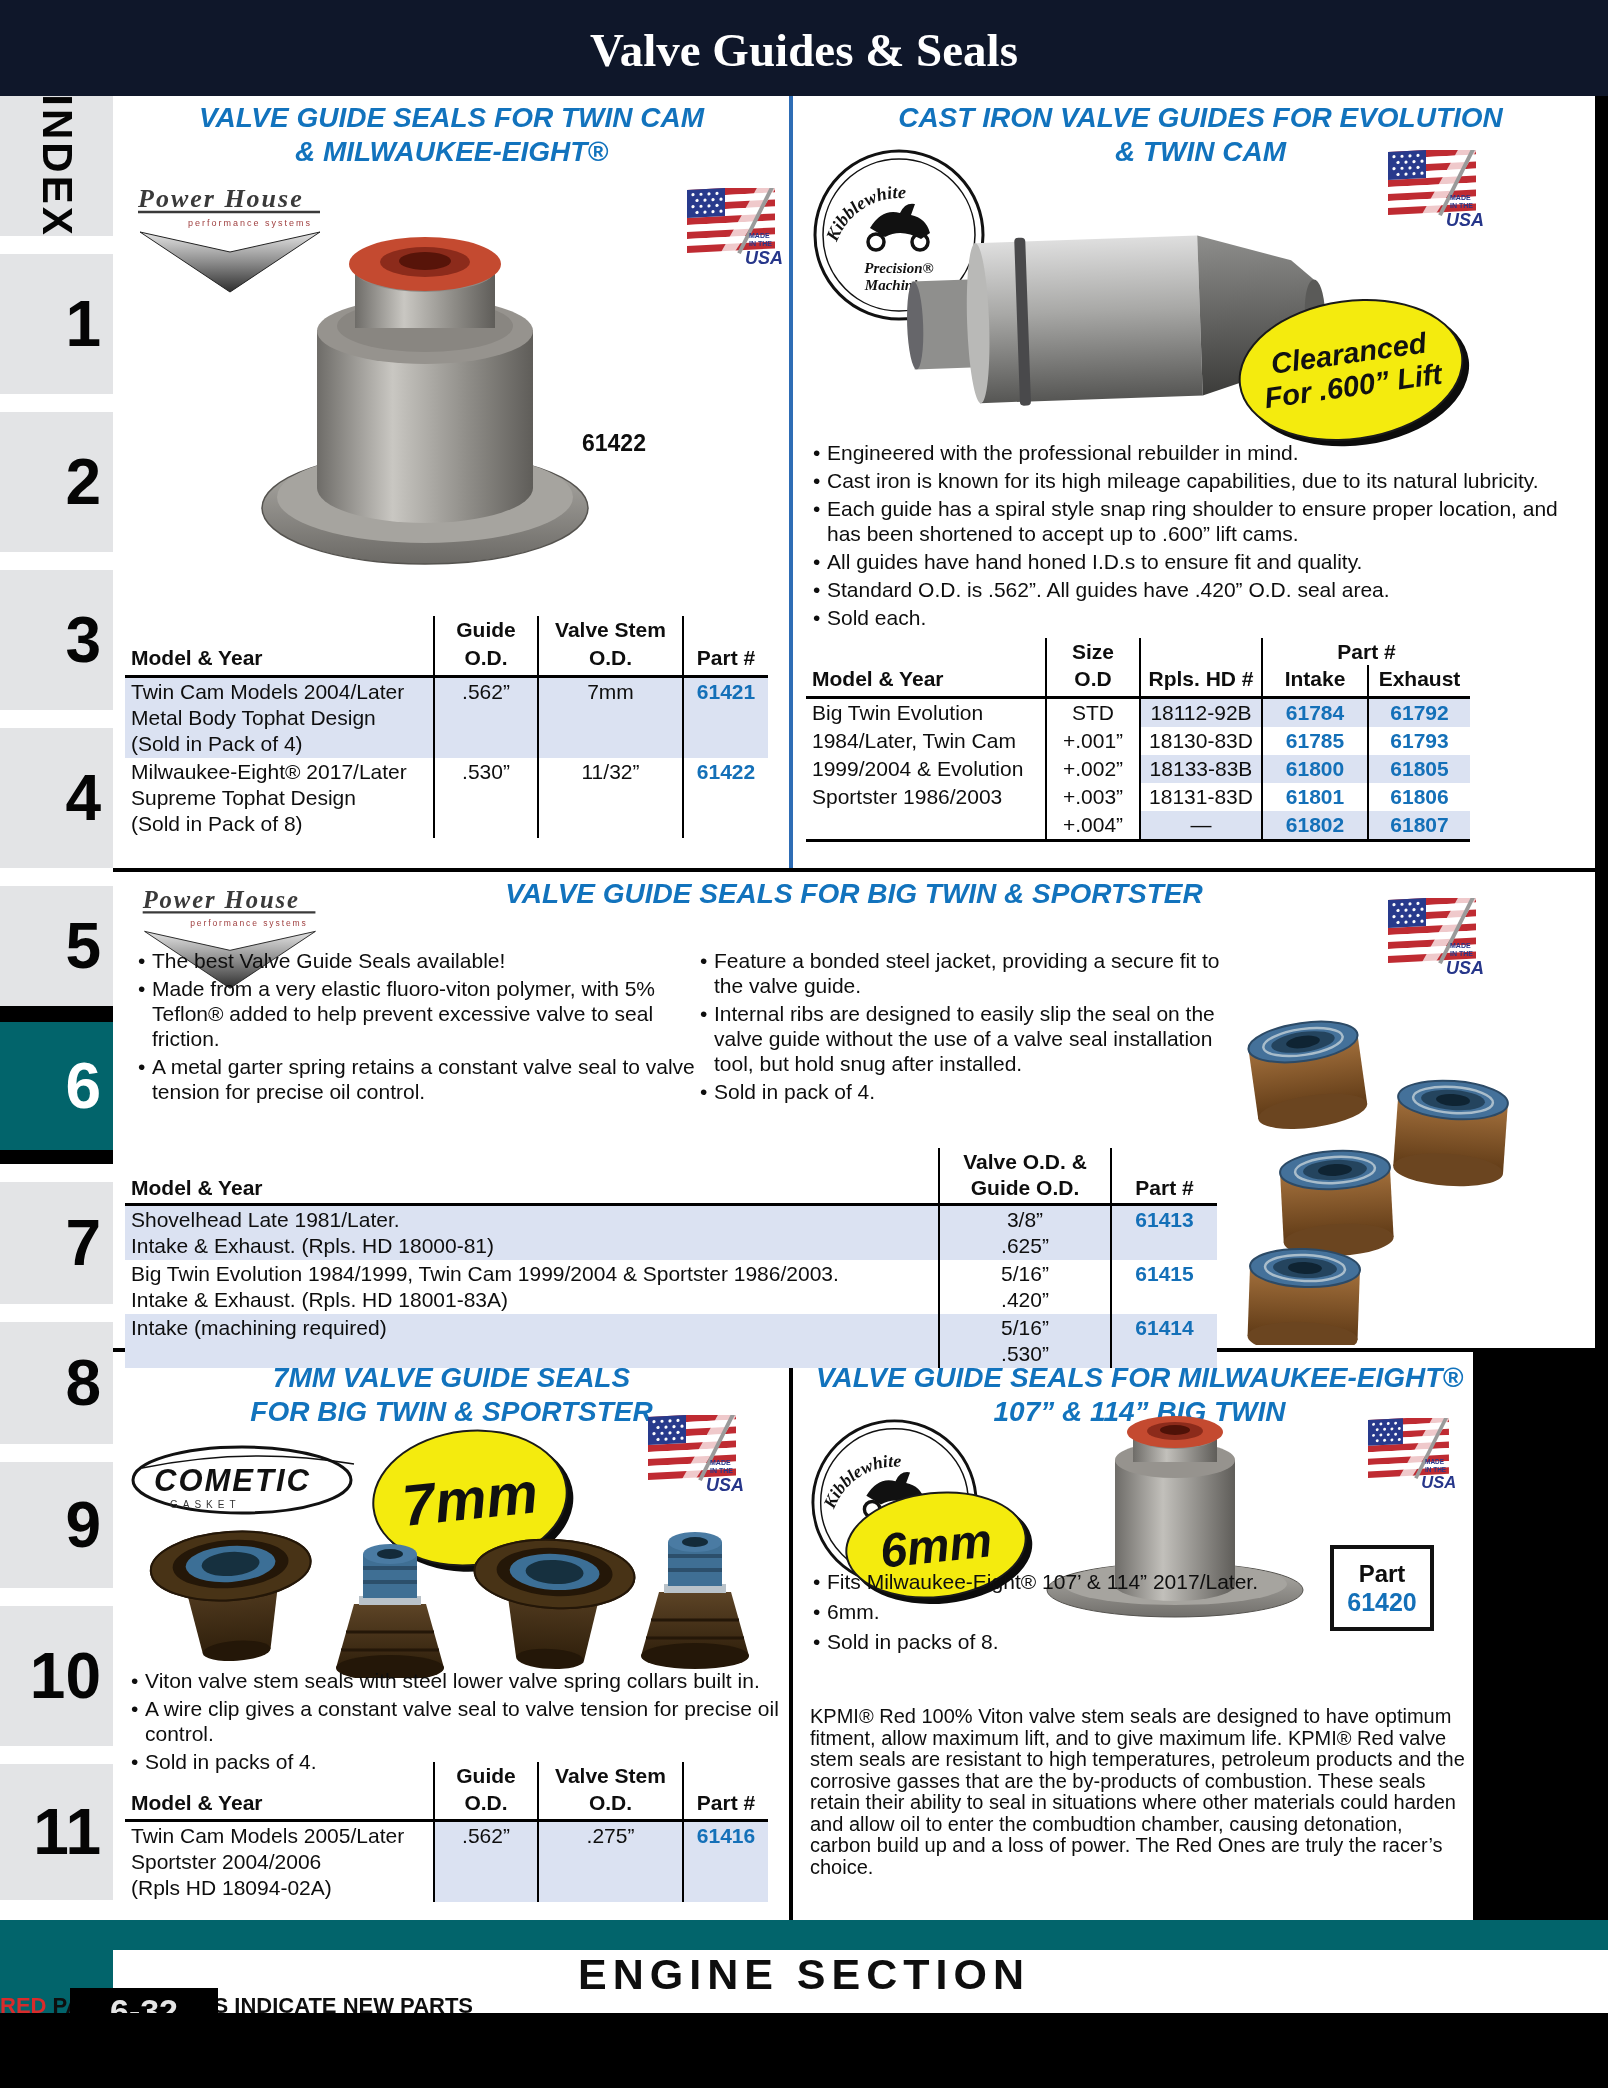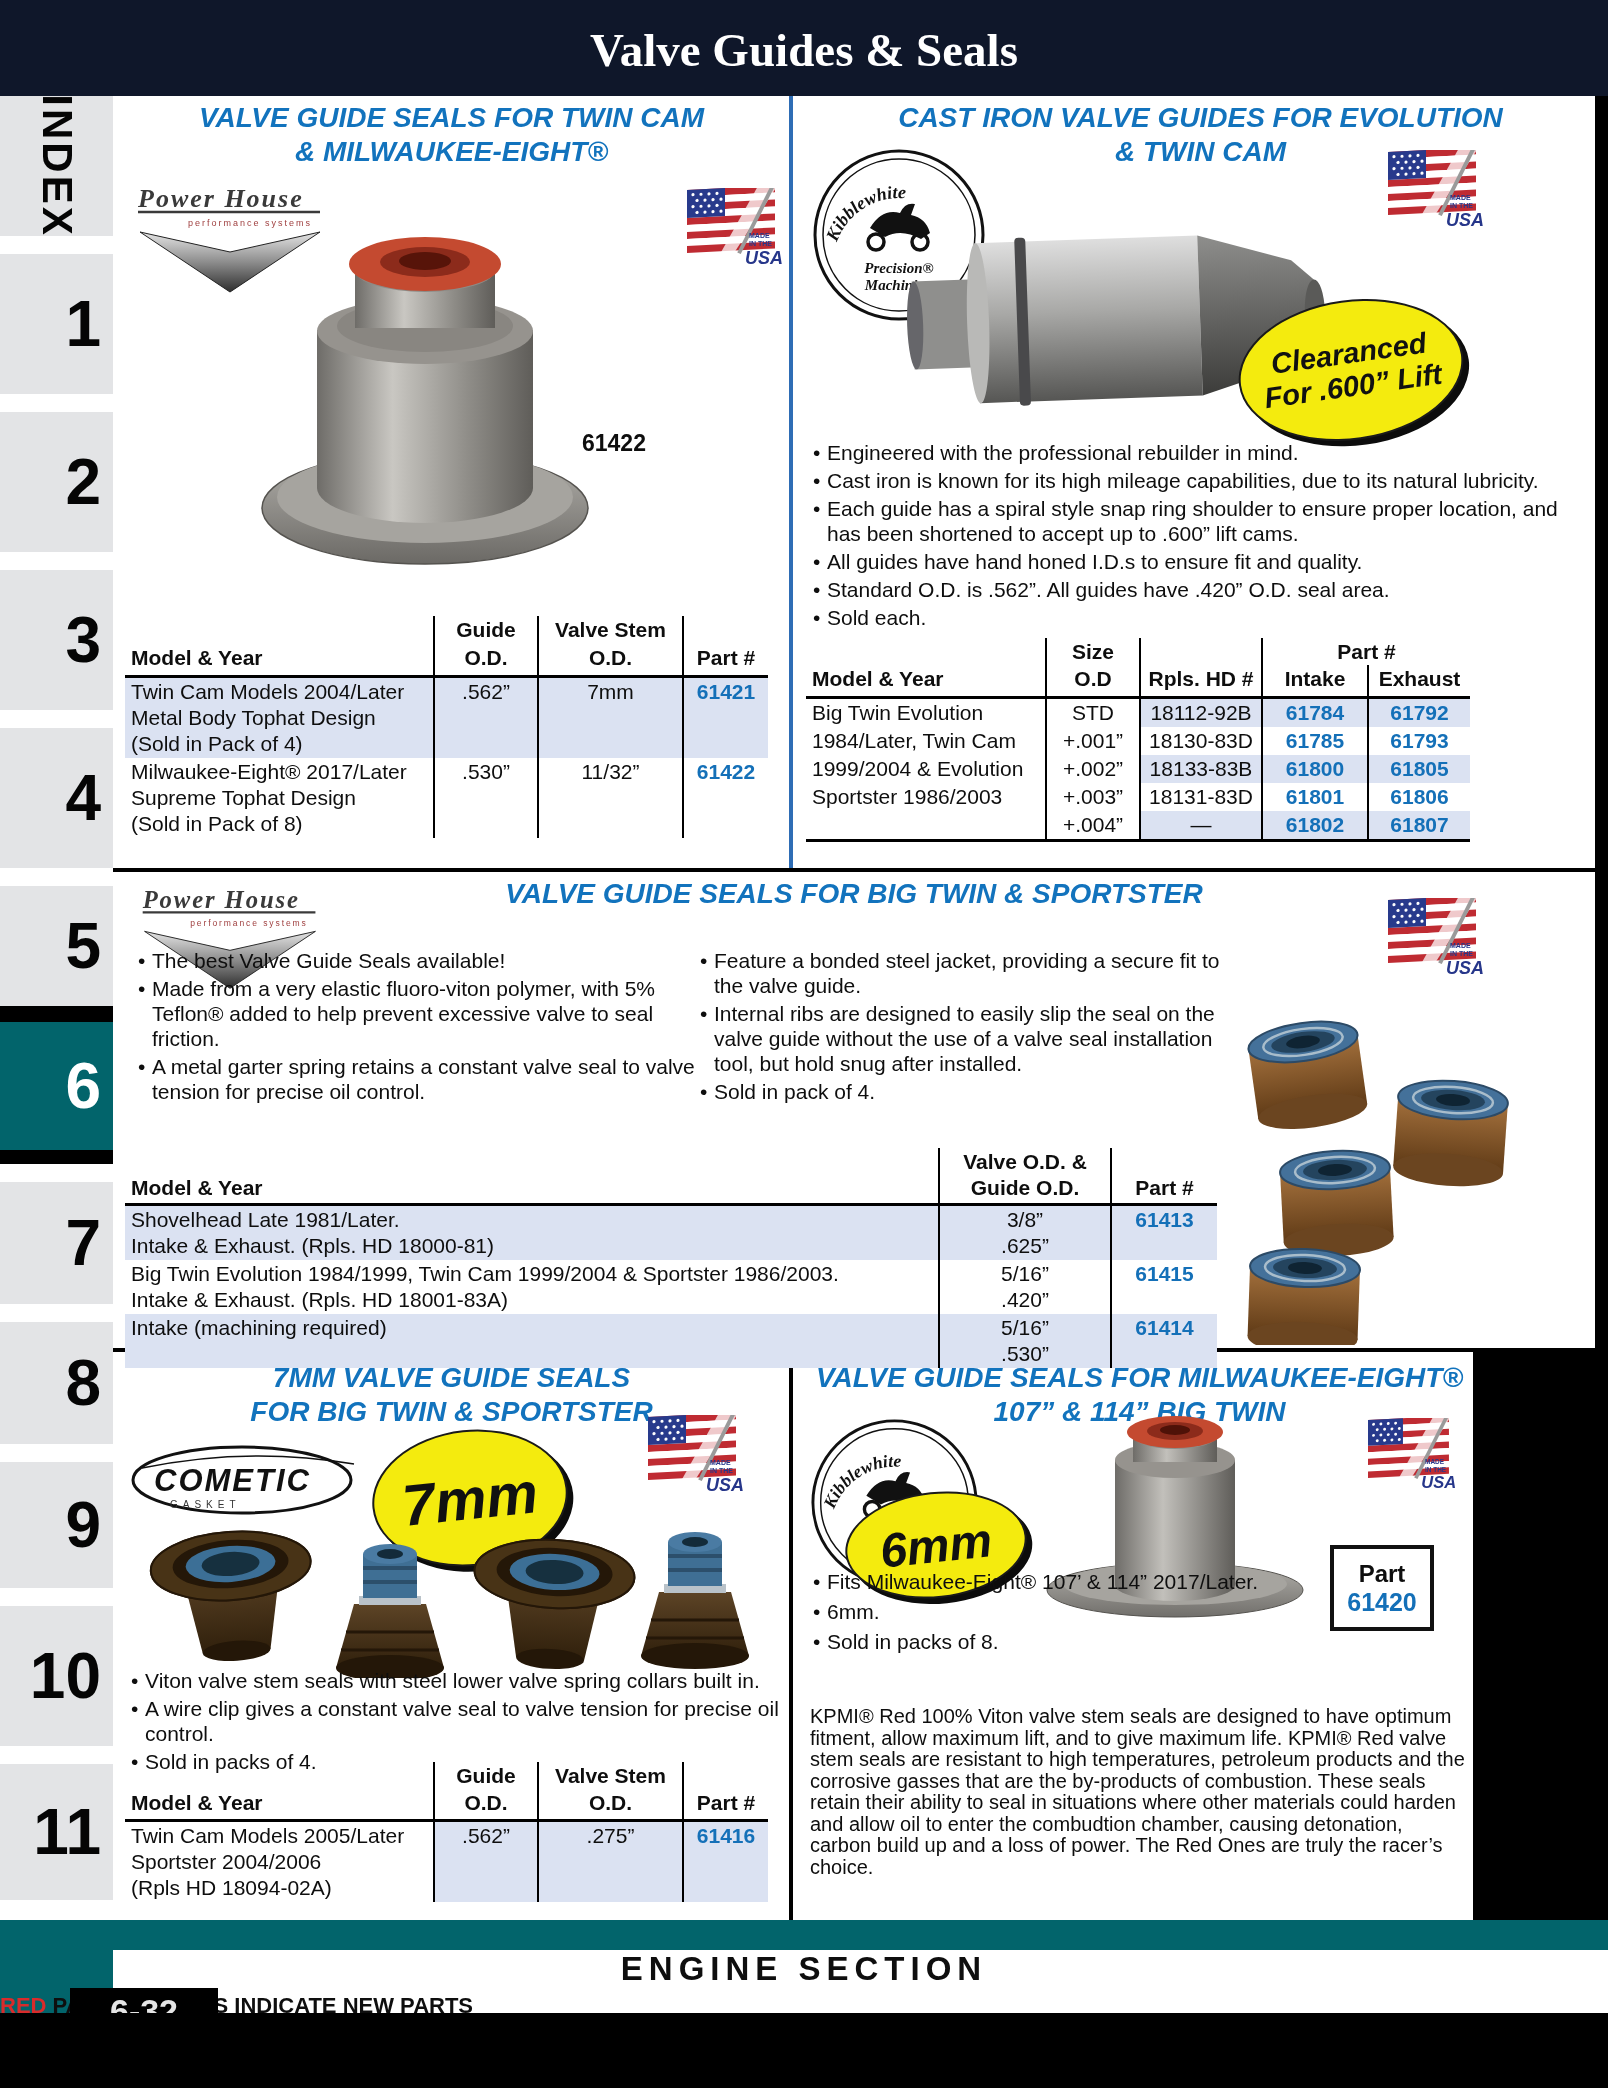--- a/index.html
+++ b/index.html
@@ -83,21 +83,21 @@
   
   #part-box{left:1330px;top:1545px;width:96px;height:78px;border:4px solid #111;background:#fff;
     display:flex;flex-direction:column;align-items:center;justify-content:center;}
   #part-box .lbl{font-weight:bold;font-size:24px;}
   #part-box .num{font-weight:bold;font-size:25px;color:#1470b8;}
   
   #teal-band{left:0;top:1920px;width:1608px;height:30px;background:#02646b;}
   #footer-white{left:113px;top:1950px;width:1495px;height:63px;background:#fff;}
   #page-num-box{left:70px;top:1956px;width:148px;height:46px;background:#000;color:#e5e5e5;
     font-size:34px;font-weight:bold;text-align:center;line-height:46px;margin-top:32px;}
-  #footer-title{left:0;top:1950px;width:1608px;text-align:center;font-size:33px;font-weight:bold;letter-spacing:6px;}
+  #footer-title{left:0;top:1950px;width:1608px;text-align:center;font-size:43px;font-weight:bold;letter-spacing:6px;}
   #footer-note{left:0;top:1993px;width:1608px;text-align:left;font-size:22px;font-weight:bold;}
   #footer-note .red{color:#d92b2b;}
   #black-bottom{left:0;top:2013px;width:1608px;height:75px;background:#000;}
   svg text{font-family:"Liberation Sans",sans-serif;}
   .serif-it{font-family:"Liberation Serif",serif;font-style:italic;font-weight:bold;}
 </style>
 </head>
 <body>
 
 <div id="page">

